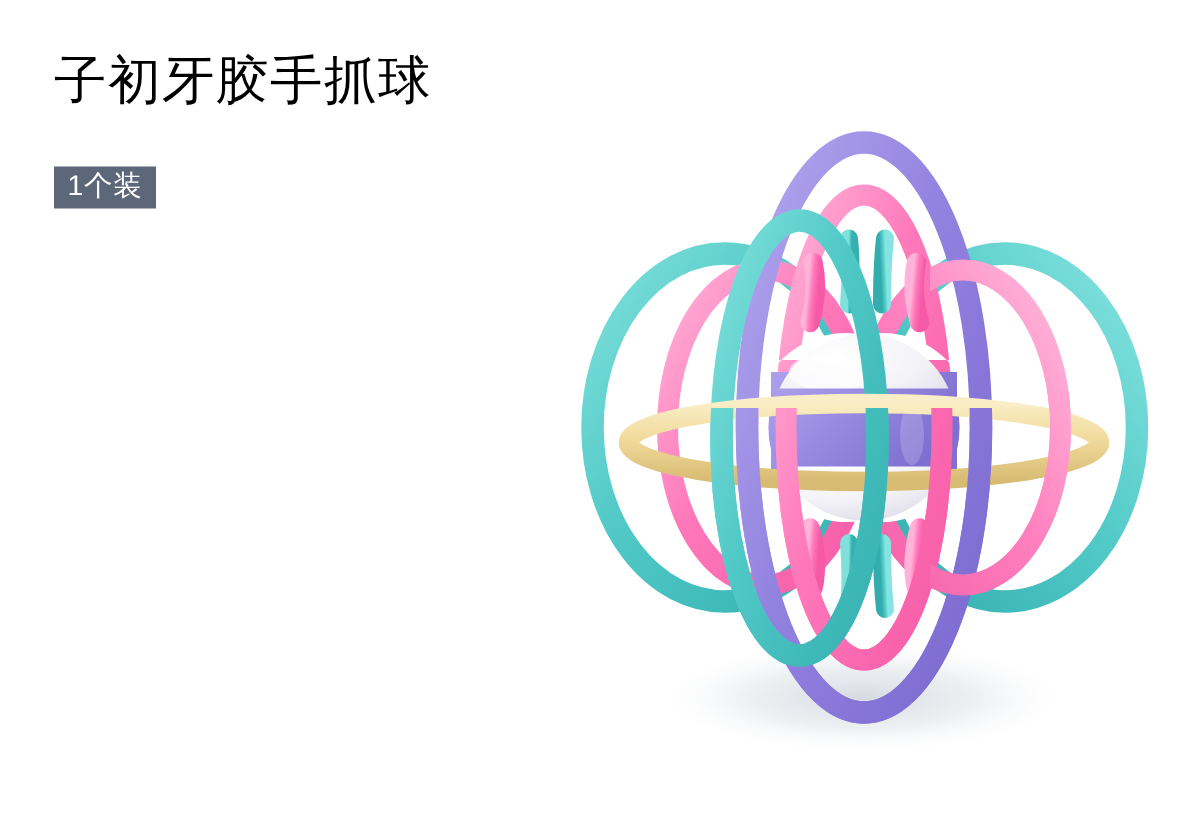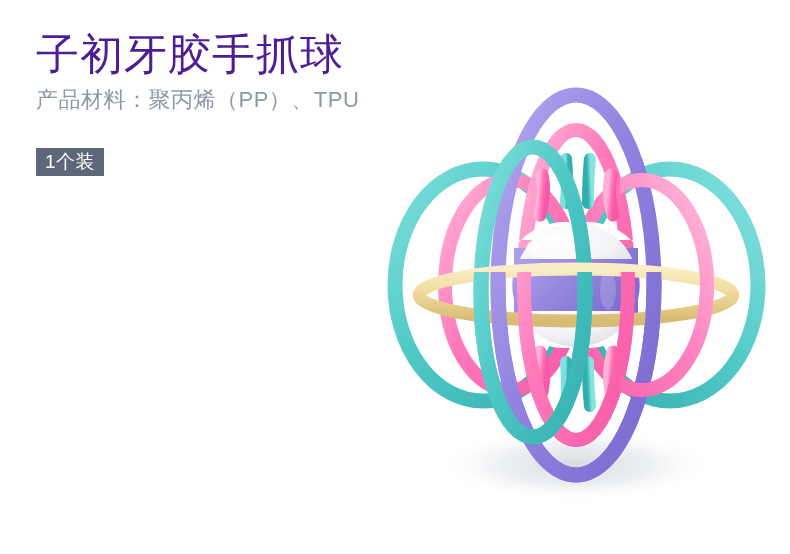--- a/index.html
+++ b/index.html
@@ -8,21 +8,21 @@
     background:#ffffff;
     font-family:"Liberation Sans","DejaVu Sans",sans-serif;
     overflow:hidden;
     position:relative;
   }
   .page{position:relative;width:790px;height:554px;background:#fff;overflow:hidden;}
 
   
   .textblock{position:absolute;left:36px;top:30px;width:420px;}
   .title{
-    font-size:43px;line-height:48px;color:#4c1d95;
+    font-size:35px;line-height:48px;color:#000000;
     letter-spacing:1px;font-weight:400;white-space:nowrap;
   }
   .subtitle{
     margin-top:7px;
     font-size:22px;line-height:30px;color:#8d98a5;
     letter-spacing:0.5px;font-weight:400;white-space:nowrap;
   }
   .badge-wrap{margin-top:33px;}
   .badge{
     display:inline-block;
@@ -36,21 +36,20 @@
   .product{position:absolute;left:370px;top:40px;width:400px;height:480px;}
   .product svg{display:block;width:400px;height:480px;}
 </style>
 </head>
 <body>
 
 <div class="page">
 
   <div class="textblock">
     <div class="title">子初牙胶手抓球</div>
-    <div class="subtitle">产品材料：聚丙烯（PP）、TPU</div>
     <div class="badge-wrap">
       <span class="badge">1个装</span>
     </div>
   </div>
 
   <div class="product">
     <svg viewBox="0 0 400 480" xmlns="http://www.w3.org/2000/svg">
       <defs>
 
         <linearGradient id="gTeal" x1="0" y1="0" x2="1" y2="1">

